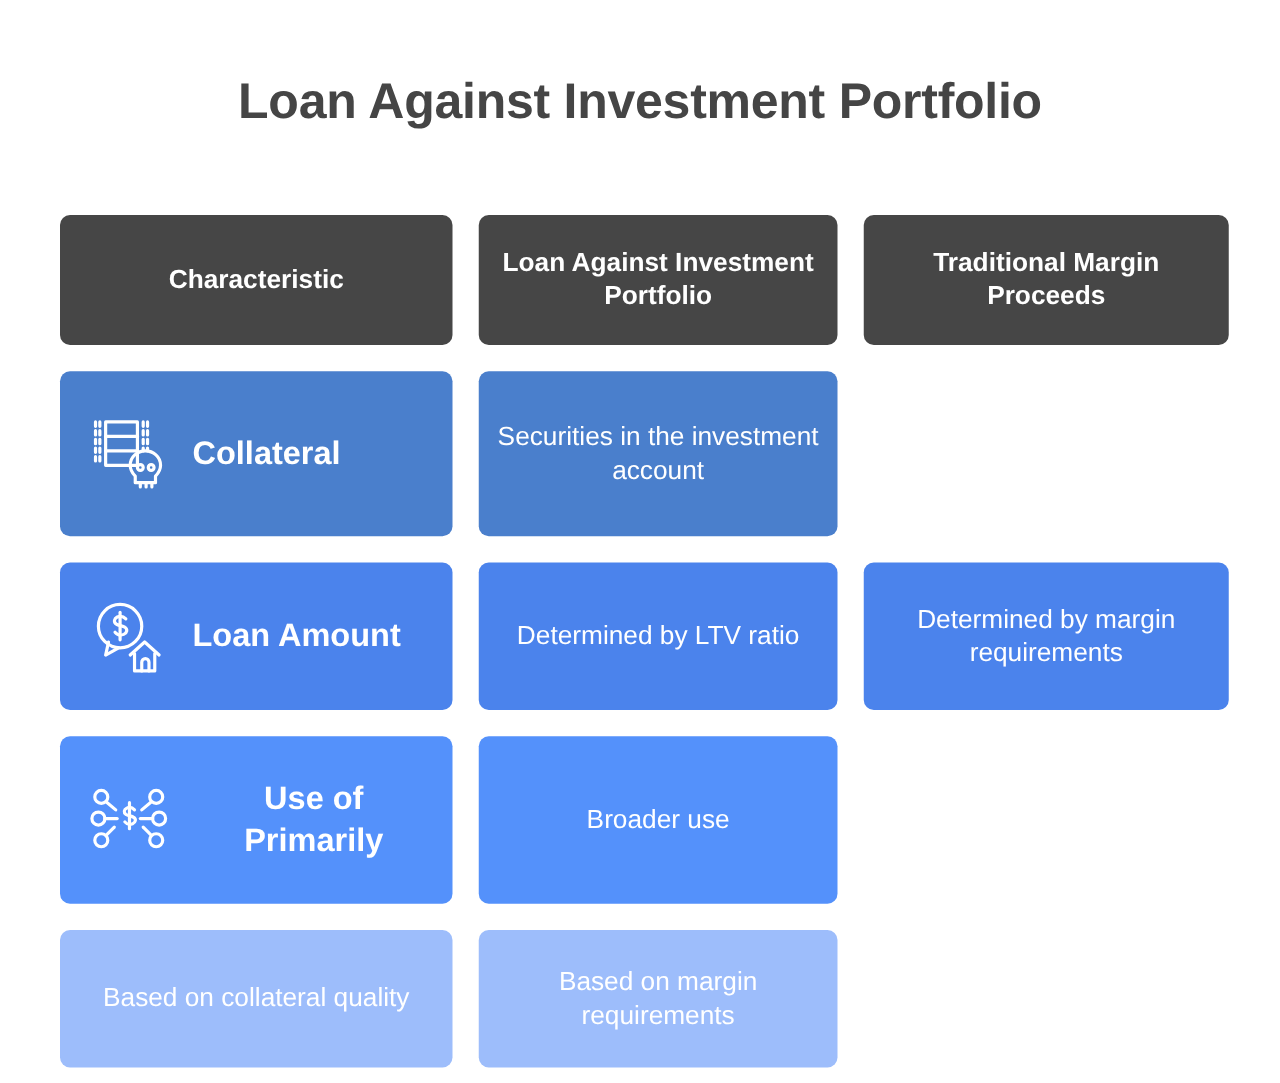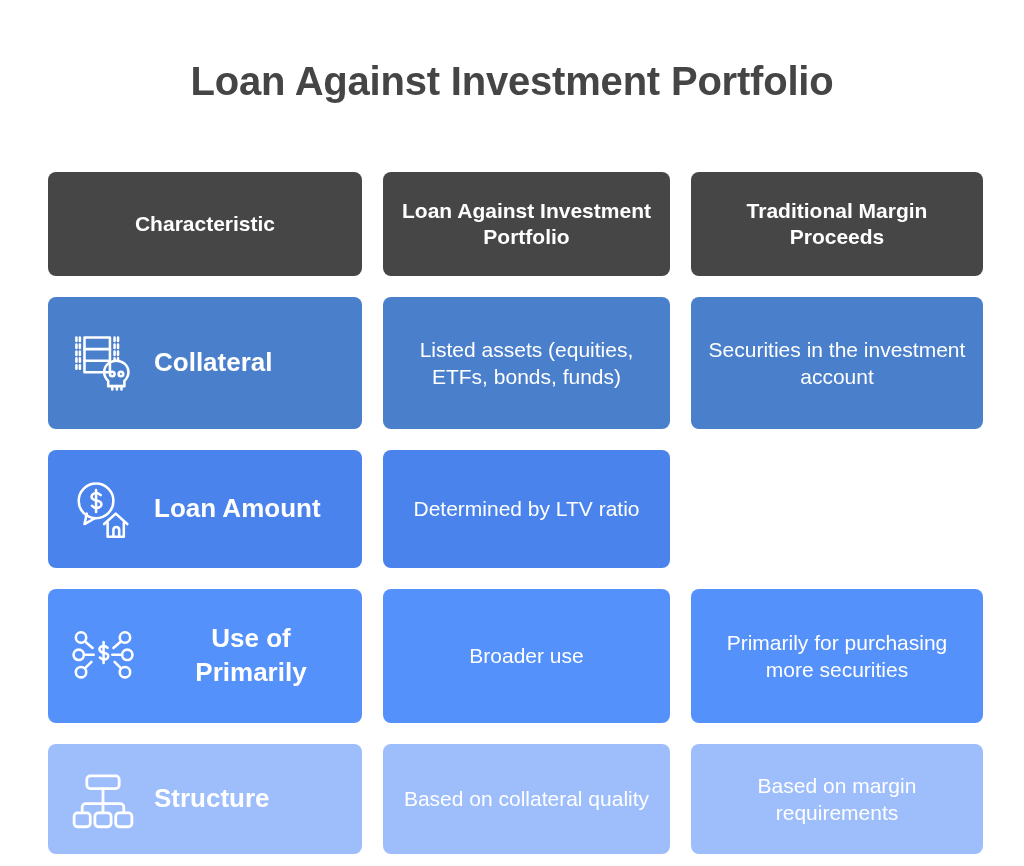--- a/index.html
+++ b/index.html
@@ -137,21 +137,20 @@
             <circle cx="40" cy="41.5" r="2"></circle>
             <circle cx="47.5" cy="41.5" r="2"></circle>
 
             <line x1="40" y1="52" x2="40" y2="55"></line>
             <line x1="44" y1="52" x2="44" y2="55"></line>
             <line x1="48" y1="52" x2="48" y2="55"></line>
           </svg>
         </span>
         <span class="label-text">Collateral</span>
       </div>
-      <div class="cell">Listed assets (equities, ETFs, bonds, funds)</div>
       <div class="cell">Securities in the investment account</div>
     </div>
 
     <div class="row row-body row-r2">
       <div class="cell cell-label">
         <span class="icon-box">
           <svg viewBox="0 0 64 64" fill="none" stroke="#ffffff" stroke-width="2.2" stroke-linecap="round" stroke-linejoin="round">
 
             <circle cx="26" cy="25" r="15"></circle>
             <path d="M18 36l-2 9 9-5"></path>
@@ -160,20 +159,21 @@
             <line x1="26" y1="15.5" x2="26" y2="34.5"></line>
 
             <path d="M33 45l10-9 10 9"></path>
             <path d="M36 44v12h14V44"></path>
             <path d="M41 56v-6a2.5 2.5 0 0 1 5 0v6"></path>
           </svg>
         </span>
         <span class="label-text">Loan Amount</span>
       </div>
       <div class="cell">Determined by LTV ratio</div>
+      <div class="cell">Determined by margin requirements</div>
     </div>
 
     <div class="row row-body row-r3">
       <div class="cell cell-label">
         <span class="icon-box">
           <svg viewBox="0 0 64 64" fill="none" stroke="#ffffff" stroke-width="2.2" stroke-linecap="round" stroke-linejoin="round">
 
             <path d="M36 25c-1.3-1.4-3.6-2-5.4-1.2-2 .9-2.3 3.2-.5 4.4 1.4 1 4 .9 5.4 2 1.8 1.2 1.2 3.6-.8 4.4-1.9.7-4.2.2-5.4-1.3"></path>
             <line x1="32.5" y1="20" x2="32.5" y2="38"></line>
 
@@ -192,40 +192,21 @@
             <circle cx="53" cy="31" r="4.5"></circle>
             <line x1="48.5" y1="31" x2="40" y2="31"></line>
 
             <circle cx="51" cy="46" r="4.5"></circle>
             <line x1="47.5" y1="42.5" x2="42" y2="37"></line>
           </svg>
         </span>
         <span class="label-text">Use of Primarily</span>
       </div>
       <div class="cell">Broader use</div>
-      <div class="cell">Primarily for purchasing more securities</div>
     </div>
 
     <div class="row row-body row-r4">
-      <div class="cell cell-label">
-        <span class="icon-box">
-          <svg viewBox="0 0 64 64" fill="none" stroke="#ffffff" stroke-width="2.4" stroke-linecap="round" stroke-linejoin="round">
-
-            <rect x="18" y="12" width="28" height="11" rx="3"></rect>
-
-            <line x1="32" y1="23" x2="32" y2="36"></line>
-
-            <path d="M14 44v-5a3 3 0 0 1 3-3h30a3 3 0 0 1 3 3v5"></path>
-            <line x1="32" y1="36" x2="32" y2="44"></line>
-
-            <rect x="7" y="44" width="14" height="12" rx="3"></rect>
-            <rect x="25" y="44" width="14" height="12" rx="3"></rect>
-            <rect x="43" y="44" width="14" height="12" rx="3"></rect>
-          </svg>
-        </span>
-        <span class="label-text">Structure</span>
-      </div>
       <div class="cell">Based on collateral quality</div>
       <div class="cell">Based on margin requirements</div>
     </div>
 
   </div>
 </div>
 
 </body></html>

